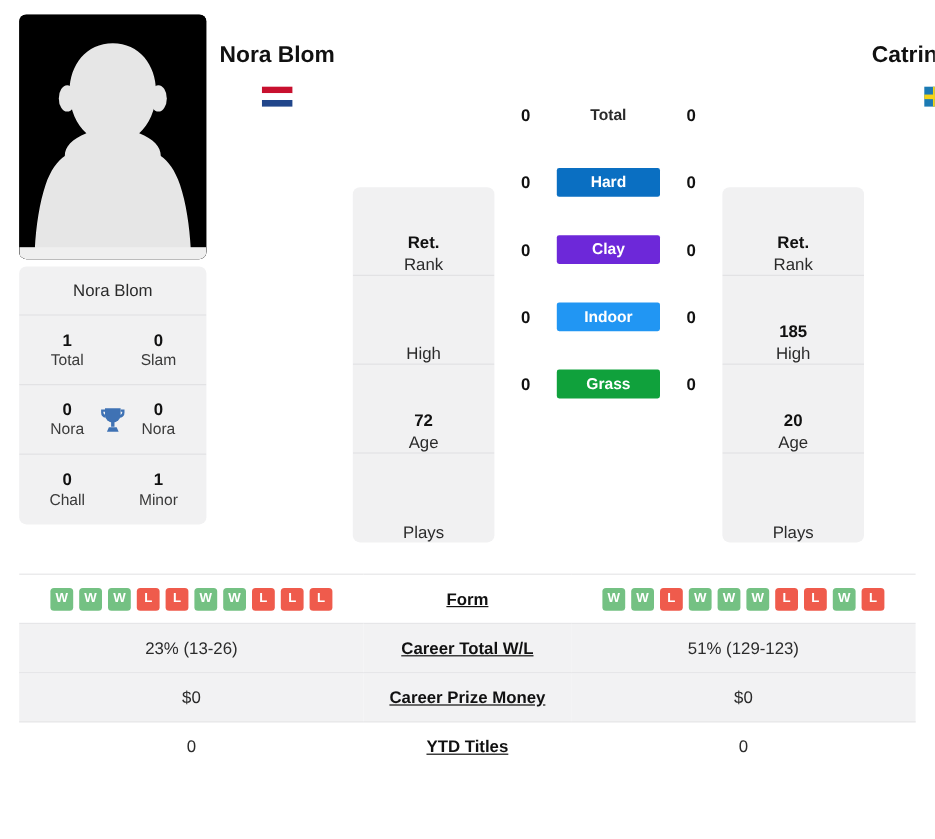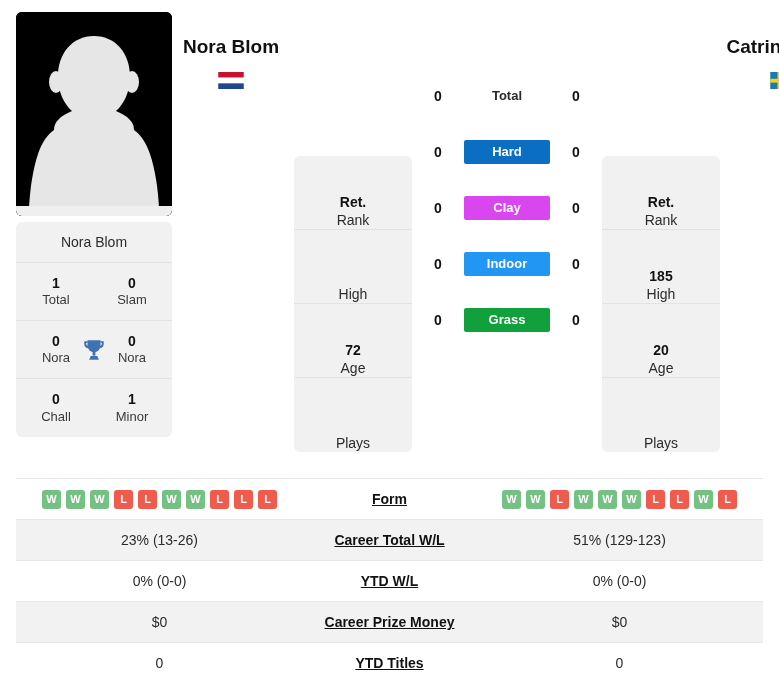--- a/index.html
+++ b/index.html
@@ -301,21 +301,21 @@
       <div class="surface-badge plain">Total</div>
       <div class="surface-score">0</div>
     </div>
     <div class="surface-row">
       <div class="surface-score">0</div>
       <div class="surface-badge" style="background:#0a6fc2">Hard</div>
       <div class="surface-score">0</div>
     </div>
     <div class="surface-row">
       <div class="surface-score">0</div>
-      <div class="surface-badge" style="background:#d946ef">Clay</div>
+      <div class="surface-badge" style="background:#6d28d9">Clay</div>
       <div class="surface-score">0</div>
     </div>
     <div class="surface-row">
       <div class="surface-score">0</div>
       <div class="surface-badge" style="background:#2196f3">Indoor</div>
       <div class="surface-score">0</div>
     </div>
     <div class="surface-row">
       <div class="surface-score">0</div>
       <div class="surface-badge" style="background:#10a13c">Grass</div>
@@ -383,25 +383,20 @@
             <div class="form-badge l">L</div>
             <div class="form-badge w">W</div>
             <div class="form-badge l">L</div>
           </div>
       </td>
     </tr>
     <tr class="alt">
       <td class="side">23% (13-26)</td>
       <td class="center">Career Total W/L</td>
       <td class="side">51% (129-123)</td>
-    </tr>
-    <tr>
-      <td class="side">0% (0-0)</td>
-      <td class="center">YTD W/L</td>
-      <td class="side">0% (0-0)</td>
     </tr>
     <tr class="alt">
       <td class="side">$0</td>
       <td class="center">Career Prize Money</td>
       <td class="side">$0</td>
     </tr>
     <tr>
       <td class="side">0</td>
       <td class="center">YTD Titles</td>
       <td class="side">0</td>

